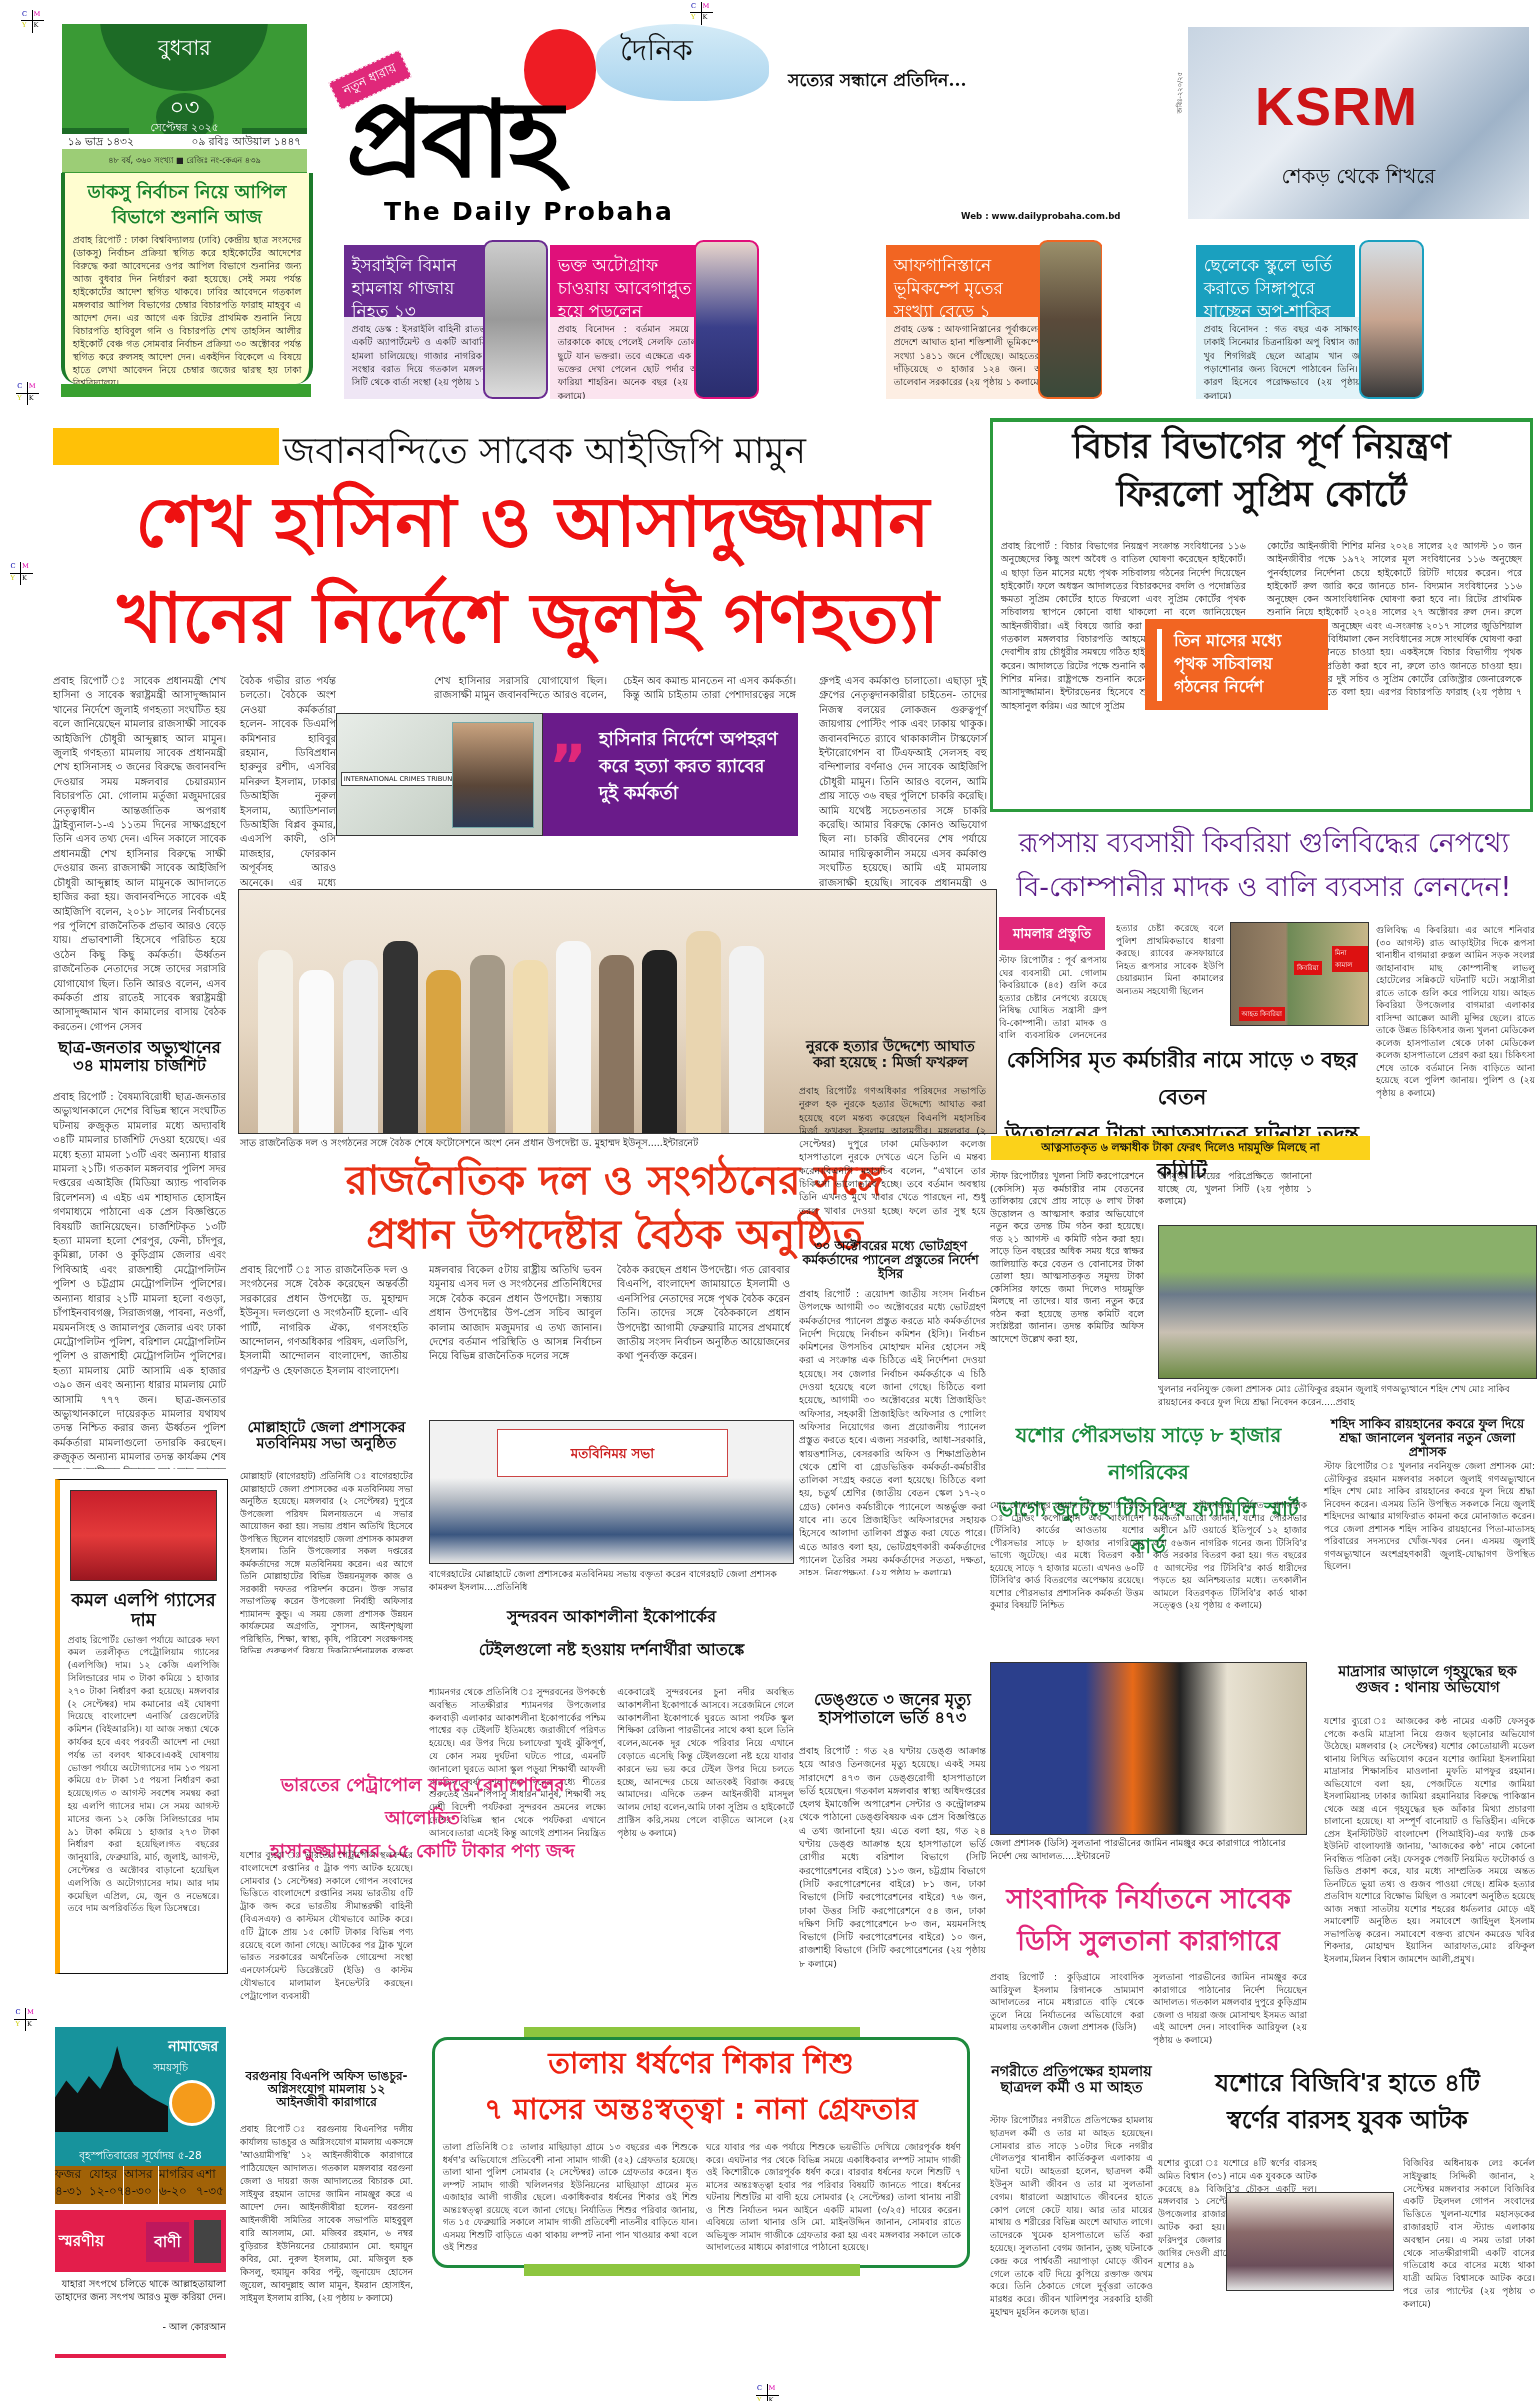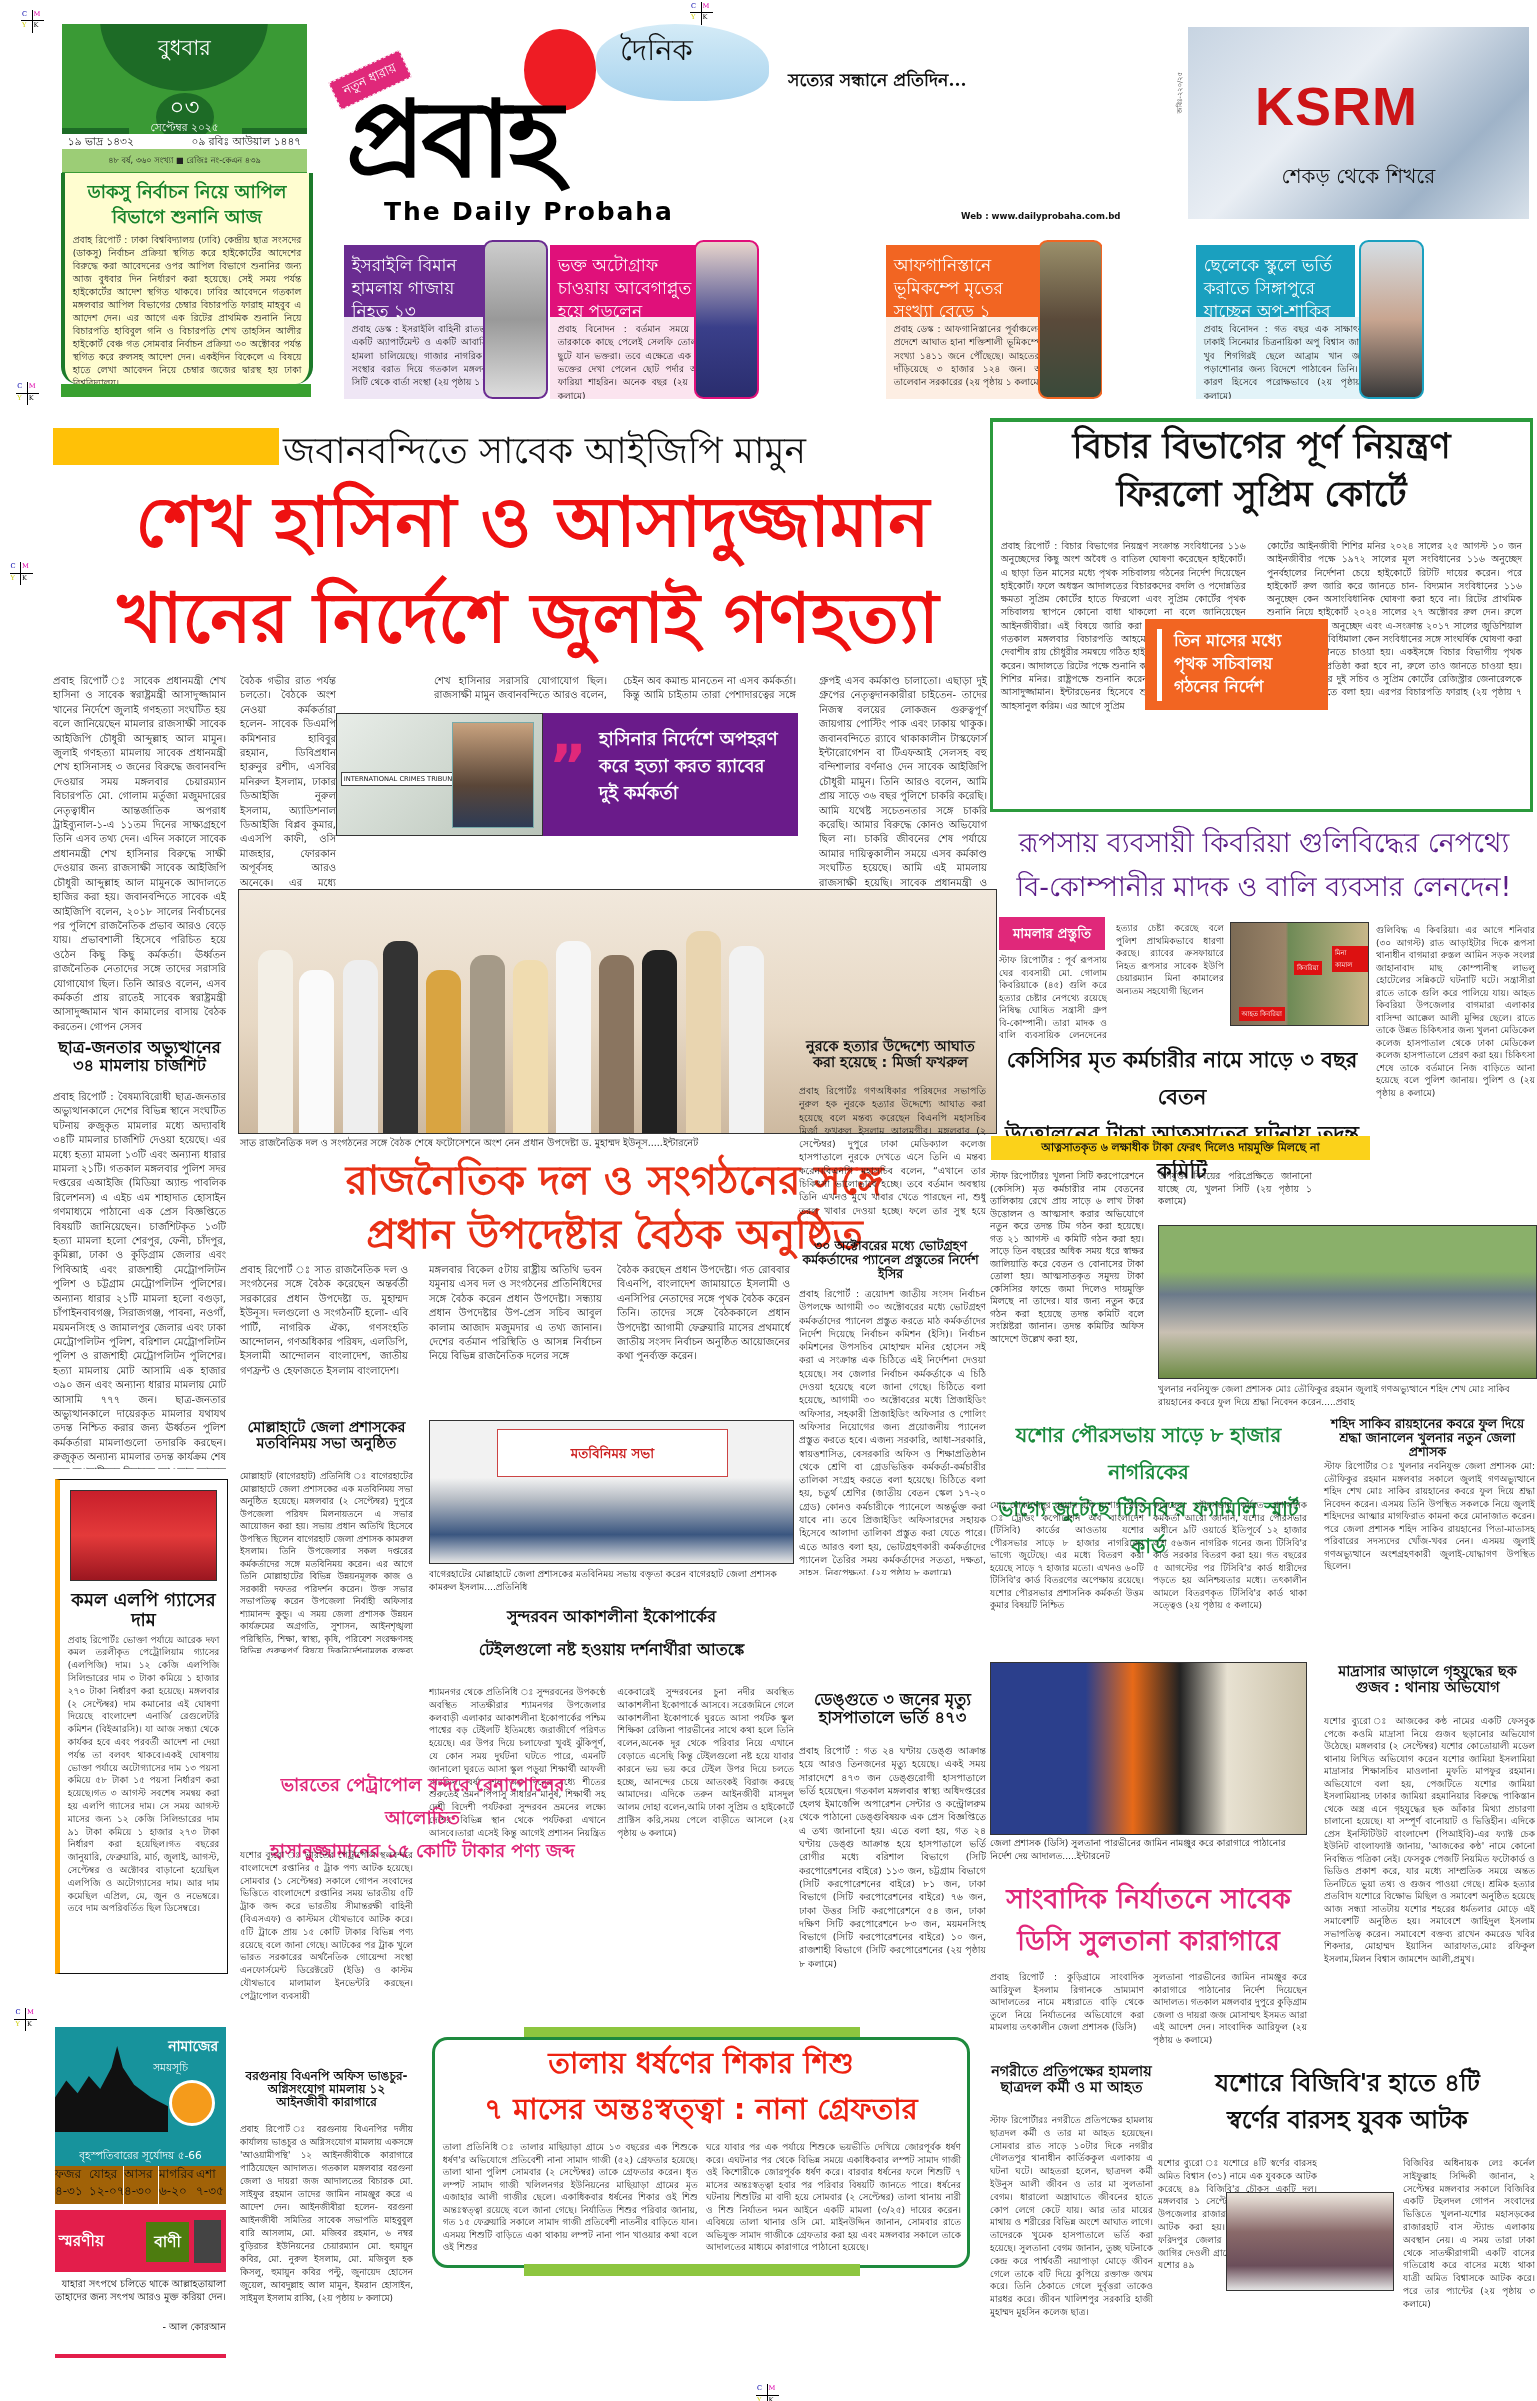--- a/index.html
+++ b/index.html
@@ -357,21 +357,21 @@
     <div>৬-২০</div>
   </div>
 <div class="pbox" style="left:196px;width:30px">
     <div>এশা</div>
     <div>৭-৩৫</div>
   </div>
 <div class="abs" style="left:55px;top:2164px;width:171px;height:0"></div>
 
 <div id="smaron" class="abs">
   <span style="position:absolute;left:3.8px;top:19px;color:#fff;font-size:15.4px;font-weight:bold">স্মরণীয়</span>
-  <span style="position:absolute;left:91px;top:11.5px;width:43px;height:40px;background:#4d7c0f;color:#fff;font-size:15.4px;font-weight:bold;text-align:center;line-height:40px">বাণী</span>
+  <span style="position:absolute;left:91px;top:11.5px;width:43px;height:40px;background:#be185d;color:#fff;font-size:15.4px;font-weight:bold;text-align:center;line-height:40px">বাণী</span>
   <span style="position:absolute;left:139px;top:9.6px;width:27px;height:43px;background:#444"></span>
 </div>
 <div class="abs" style="left:55px;top:2277px;width:171px;font-size:9.6px;line-height:13.4px;text-align:right">যাহারা সৎপথে চলিতে থাকে আল্লাহতায়ালা তাহাদের জন্য সৎপথ আরও মুক্ত করিয়া দেন।</div>
 <div class="abs" style="left:55px;top:2320px;width:171px;font-size:9.6px;text-align:right">- আল কোরআন</div>
 <div class="abs" style="left:55px;top:2354px;width:171px;height:3.8px;background:#e31e4b"></div>
 
-<div class="abs" style="left:55px;top:2145px;width:171px;height:21px;background:#17939c;color:#fff;font-size:10.6px;text-align:center;line-height:21px">বৃহস্পতিবারের সূর্যোদয় ৫-66</div>
+<div class="abs" style="left:55px;top:2145px;width:171px;height:21px;background:#17939c;color:#fff;font-size:10.6px;text-align:center;line-height:21px">বৃহস্পতিবারের সূর্যোদয় ৫-28</div>
 
 
 </body></html>

